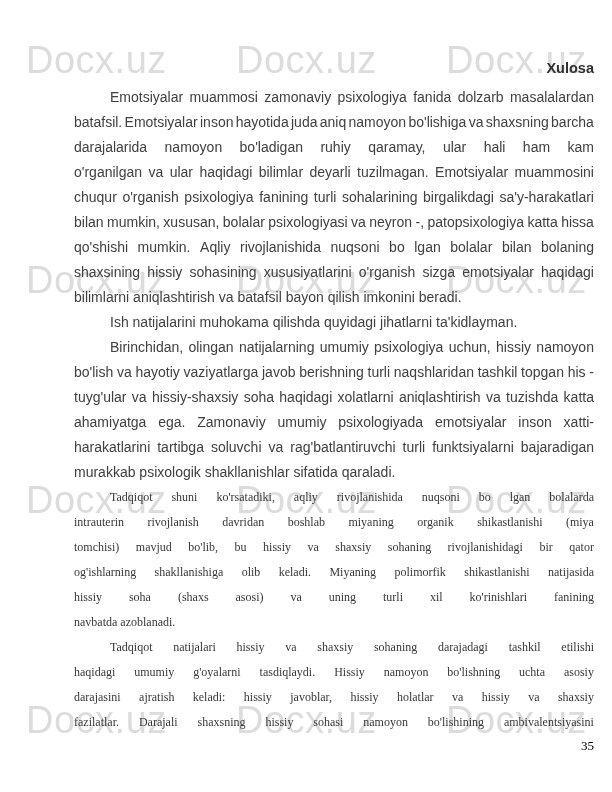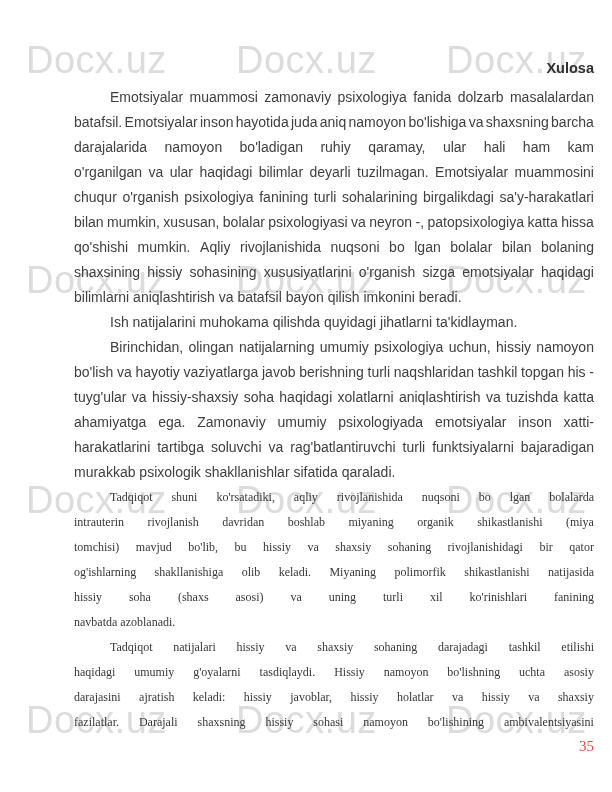--- a/index.html
+++ b/index.html
@@ -58,22 +58,22 @@
     white-space: nowrap;
   }
   .line.just {
     display: flex;
     justify-content: space-between;
     white-space: normal;
   }
   .line.indent { padding-left: 36px; }
   .page-number {
     font-family: "Liberation Serif", serif;
-    font-size: 15px;
-    color: #ef4444;
+    font-size: 13px;
+    color: #000000;
     text-align: right;
     line-height: 22px;
   }
 </style>
 </head>
 <body>
 
 <div class="page">
   <div class="wm-layer">
       <span class="wm" style="left: 26px; top: 41px; color: rgb(220, 220, 220);">Docx.uz</span>

